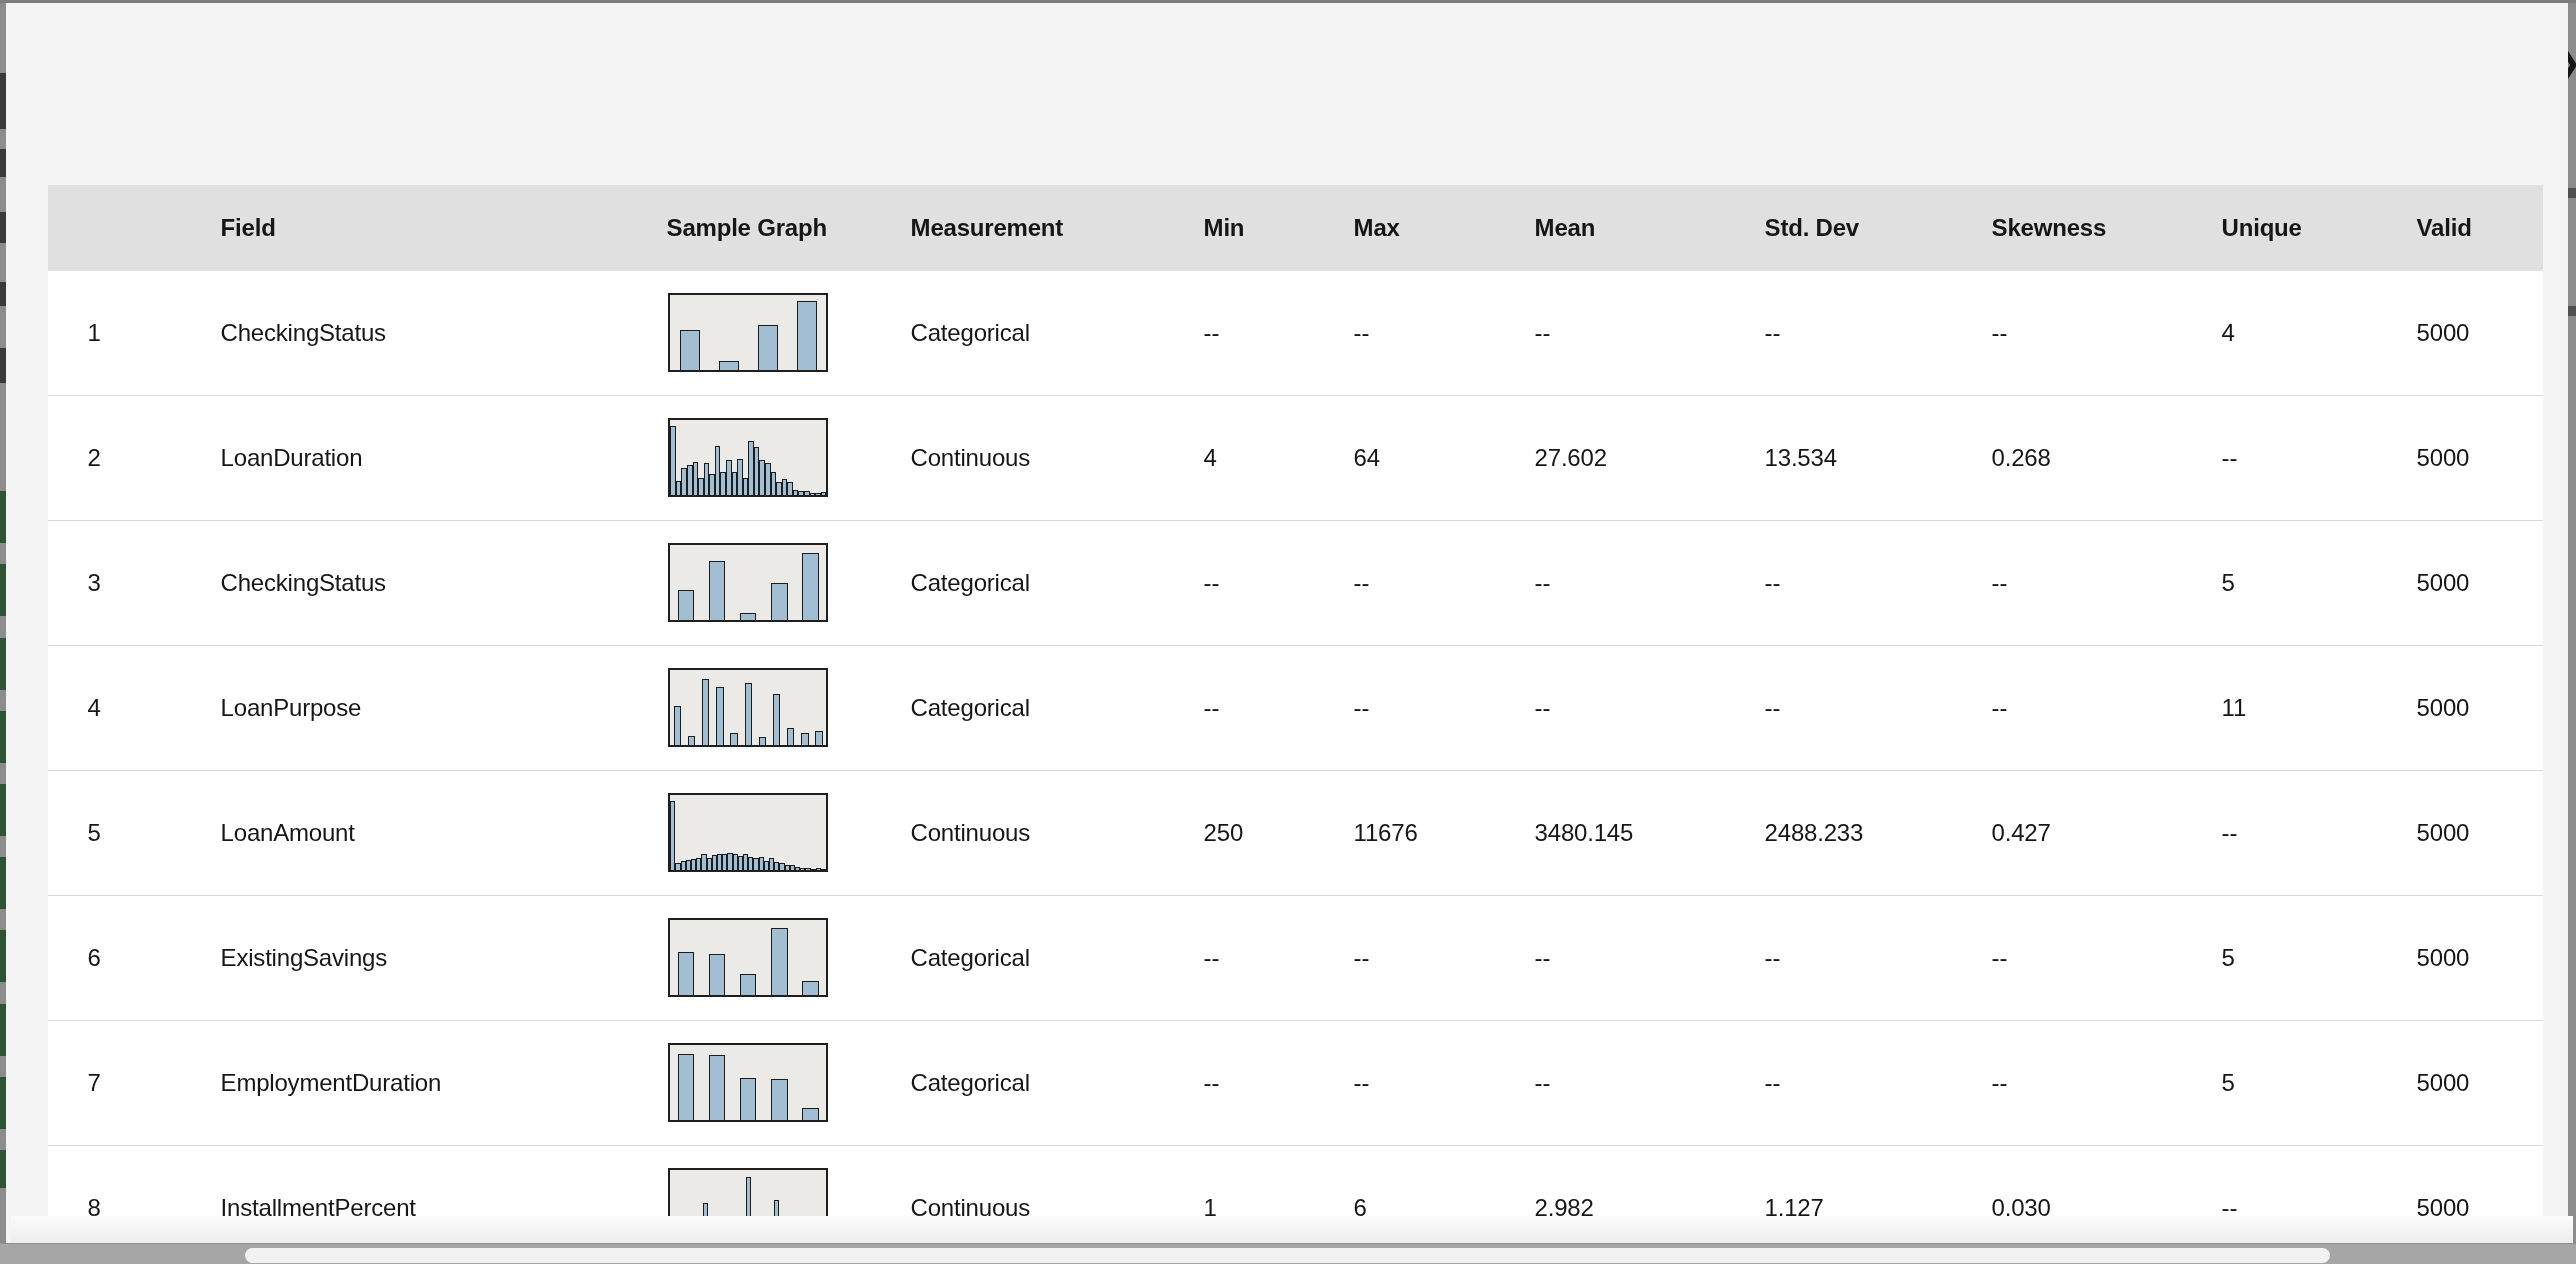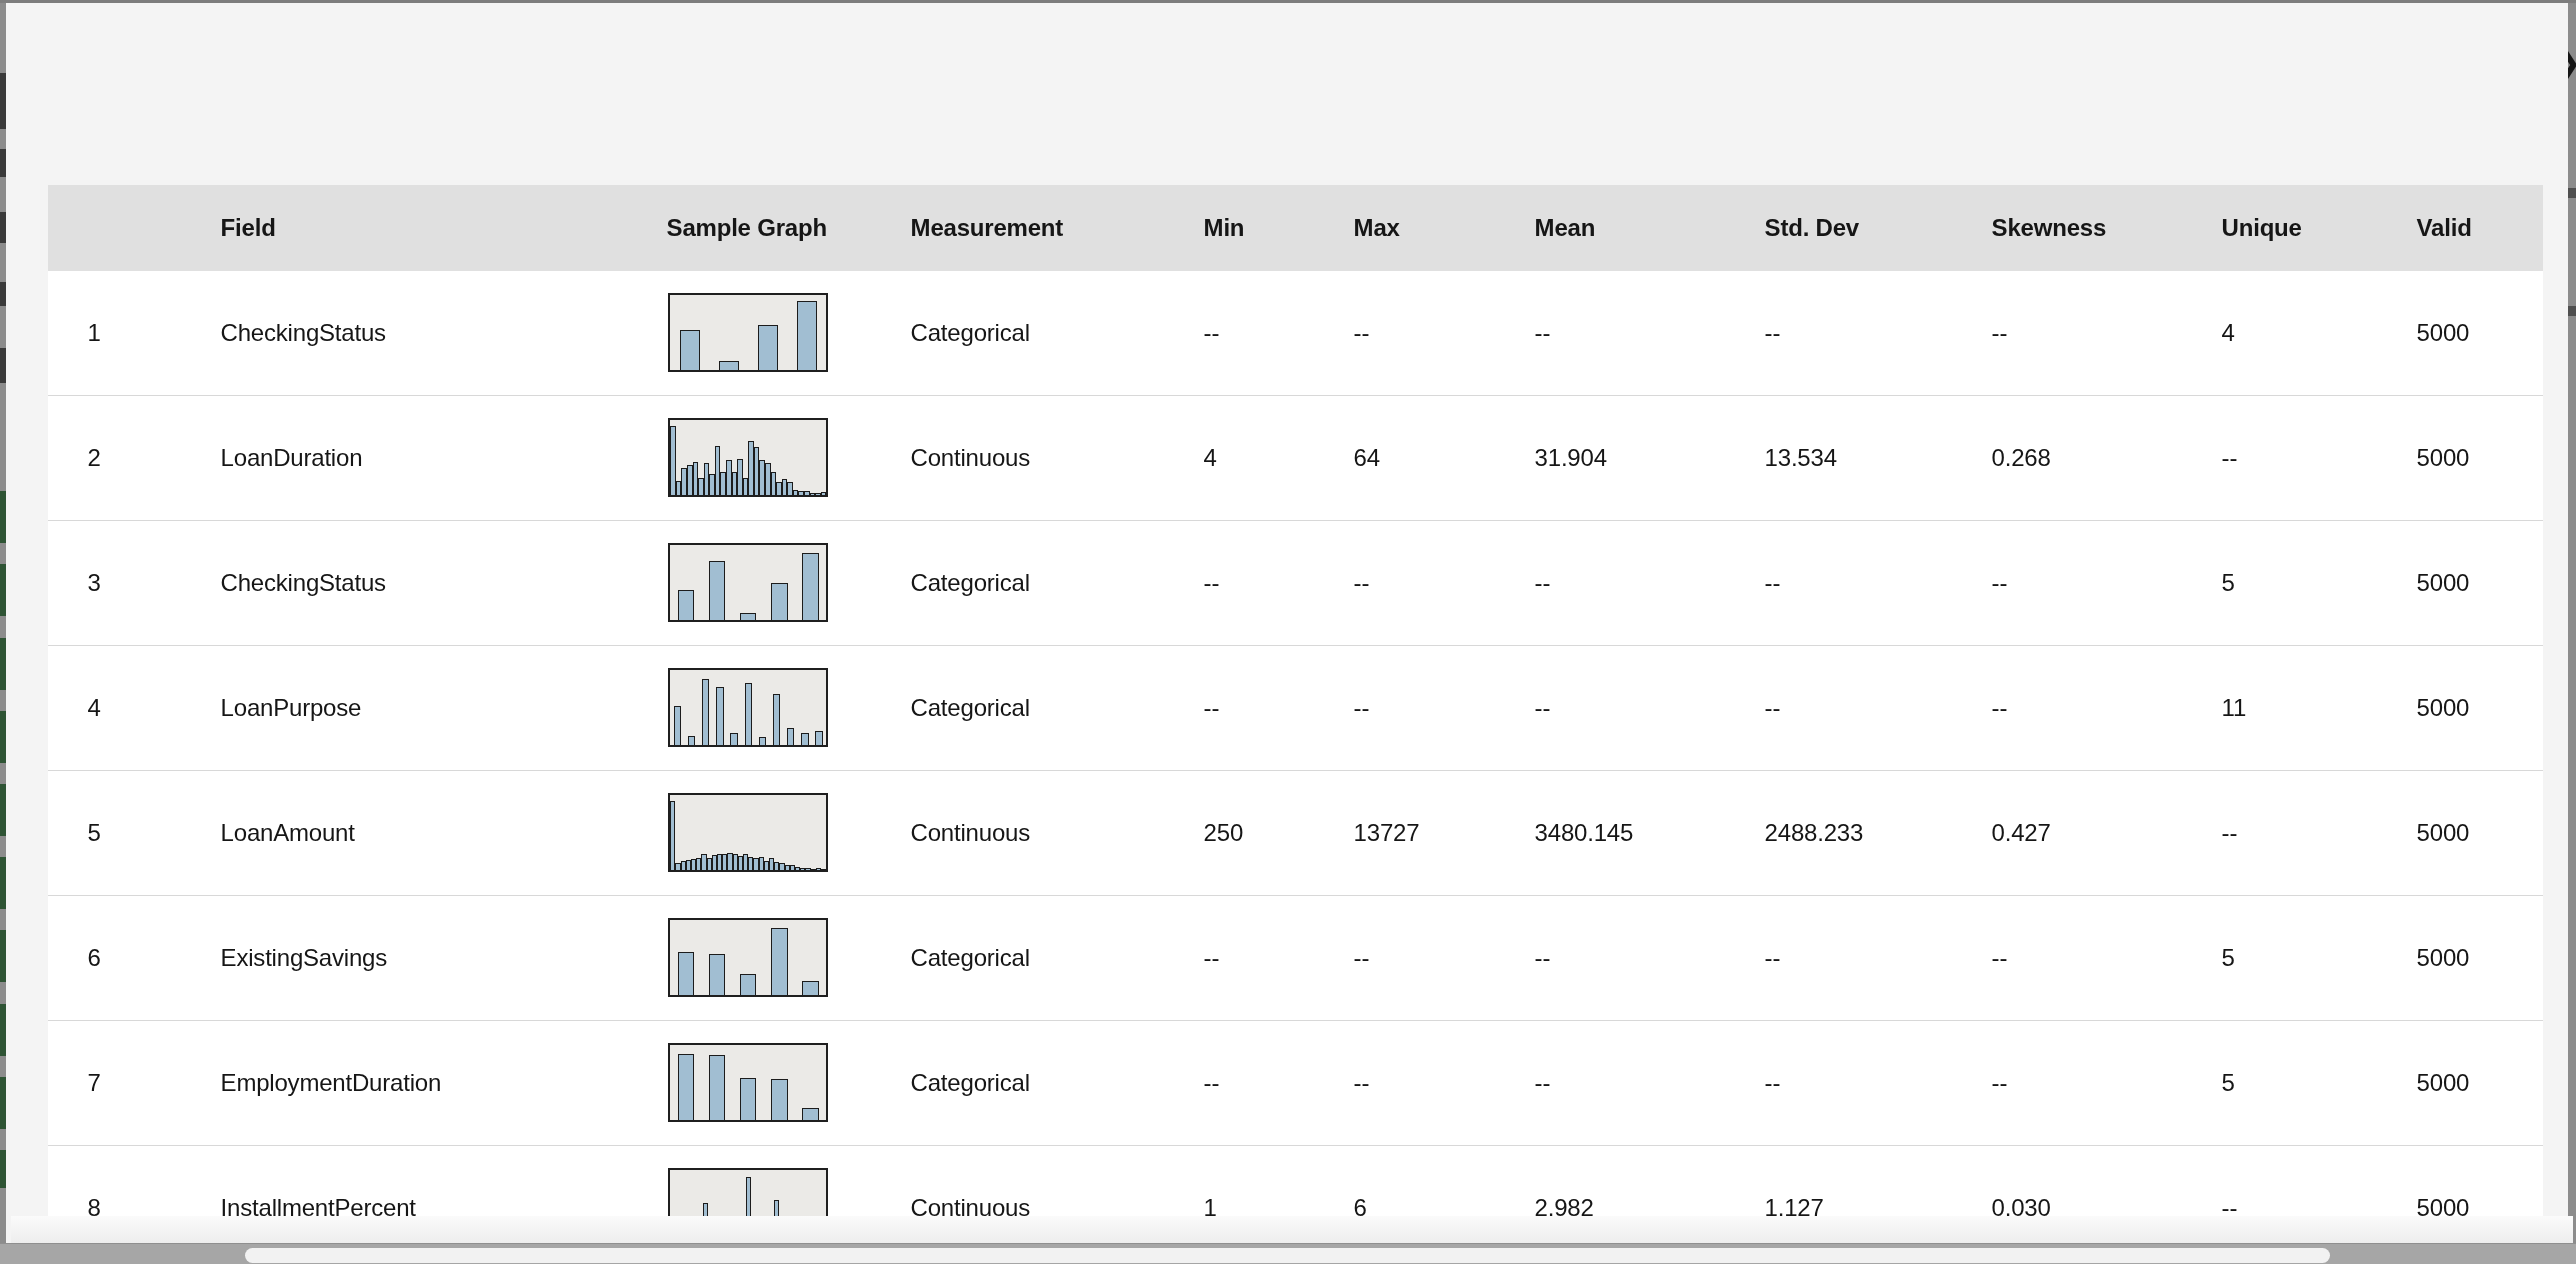--- a/index.html
+++ b/index.html
@@ -205,21 +205,21 @@
                 <div class="bar" style="height: 2.8%;"></div>
               </div>
               <div class="slot">
                 <div class="bar" style="height: 4.7%;"></div>
               </div>
             </div>
           </div>
           <div class="cell">Continuous</div>
           <div class="cell">4</div>
           <div class="cell">64</div>
-          <div class="cell">31.904</div>
+          <div class="cell">27.602</div>
           <div class="cell">13.534</div>
           <div class="cell">0.268</div>
           <div class="cell">--</div>
           <div class="cell">5000</div>
         </div>
         <div class="trow data">
           <div class="cell num">3</div>
           <div class="cell">CheckingStatus</div>
           <div class="cell" style="padding: 0px;">
             <div class="graph g-cat">
@@ -390,21 +390,21 @@
               <div class="slot">
                 <div class="bar" style="height: 3.7%;"></div>
               </div>
               <div class="slot">
                 <div class="bar" style="height: 1.9%;"></div>
               </div>
             </div>
           </div>
           <div class="cell">Continuous</div>
           <div class="cell">250</div>
-          <div class="cell">13727</div>
+          <div class="cell">11676</div>
           <div class="cell">3480.145</div>
           <div class="cell">2488.233</div>
           <div class="cell">0.427</div>
           <div class="cell">--</div>
           <div class="cell">5000</div>
         </div>
         <div class="trow data">
           <div class="cell num">6</div>
           <div class="cell">ExistingSavings</div>
           <div class="cell" style="padding: 0px;">

